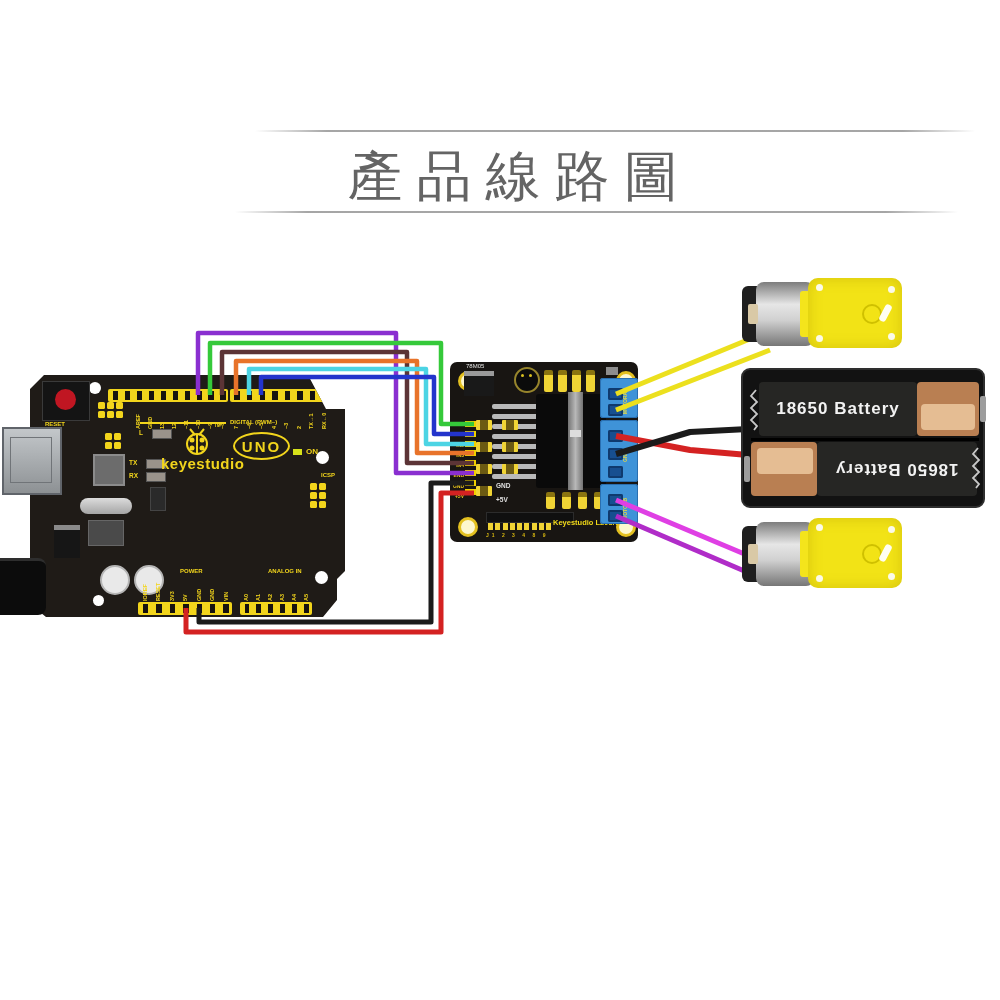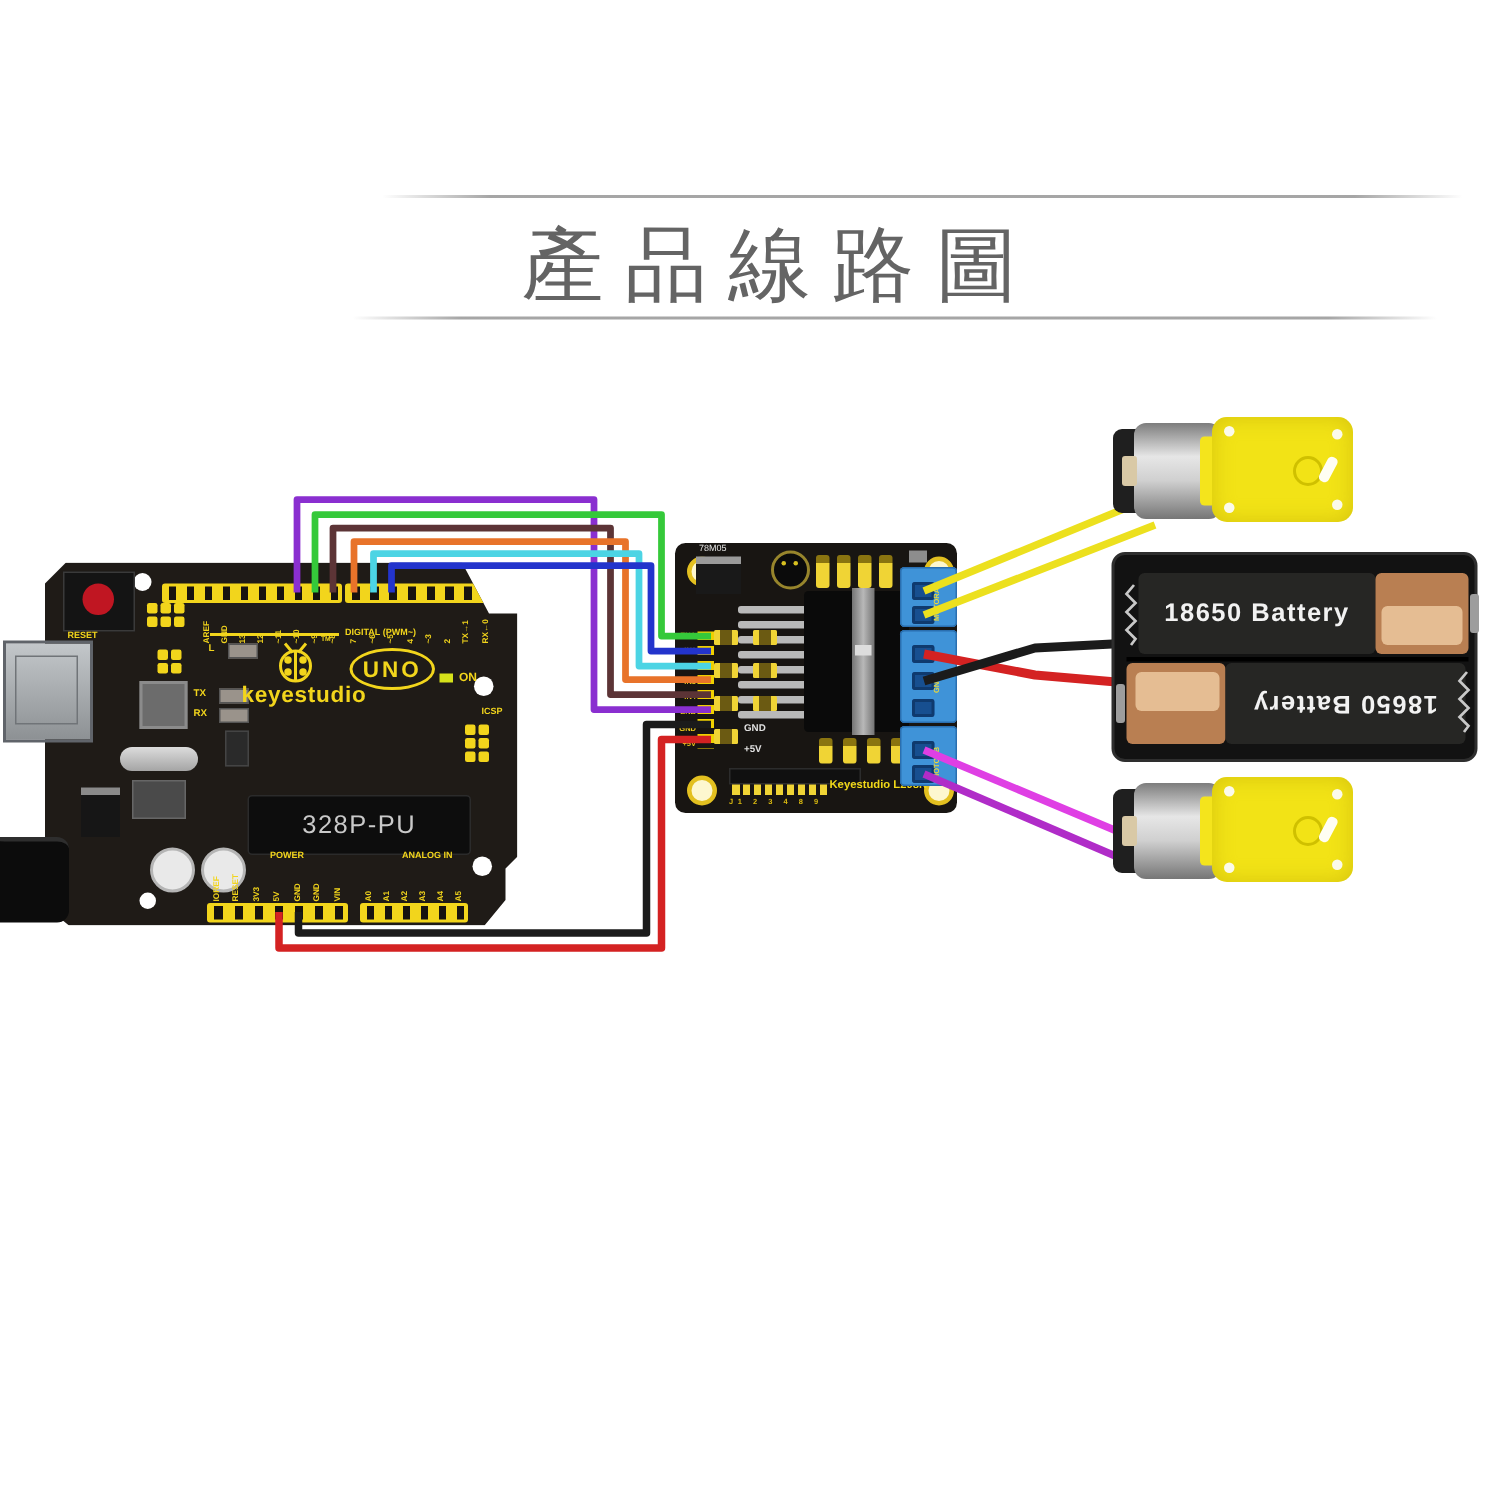--- a/index.html
+++ b/index.html
@@ -159,22 +159,20 @@
         <i></i>
         <i></i>
         <i></i>
         <i></i>
       </div>
 
     <i class="a" style="left:63px;top:79px;width:28px;height:28px;background:#6c6c6c;border:2px solid #8b8b8b;"></i>
     <i class="a" style="left:50px;top:123px;width:52px;height:16px;border-radius:8px;background:linear-gradient(#dcdcdc,#a5a5a5);"></i>
     <i class="a" style="left:58px;top:145px;width:34px;height:24px;background:#4a4a4a;border:1px solid #666;"></i>
     <i class="a" style="left:24px;top:150px;width:26px;height:28px;background:#161616;border-top:5px solid #8a8a8a;"></i>
-    <i class="a" style="left:135px;top:155px;width:147px;height:38px;background:#0d0d0d;border:1px solid #2b2b2b;border-radius:3px;
-        display:flex;align-items:center;justify-content:center;color:#c9c9c9;font-size:17px;letter-spacing:1px;">328P-PU</i>
     <i class="a" style="left:70px;top:190px;width:26px;height:26px;border-radius:50%;background:#e9e9e9;border:2px solid #b5b5b5;"></i>
     <i class="a" style="left:104px;top:190px;width:26px;height:26px;border-radius:50%;background:#e9e9e9;border:2px solid #b5b5b5;"></i>
 
     <div class="vlabels" style="left:108px;top:200px;width:94px;height:26px;">
         <span>IOREF</span>
         <span>RESET</span>
         <span>3V3</span>
         <span>5V</span>
         <span>GND</span>
         <span>GND</span>

